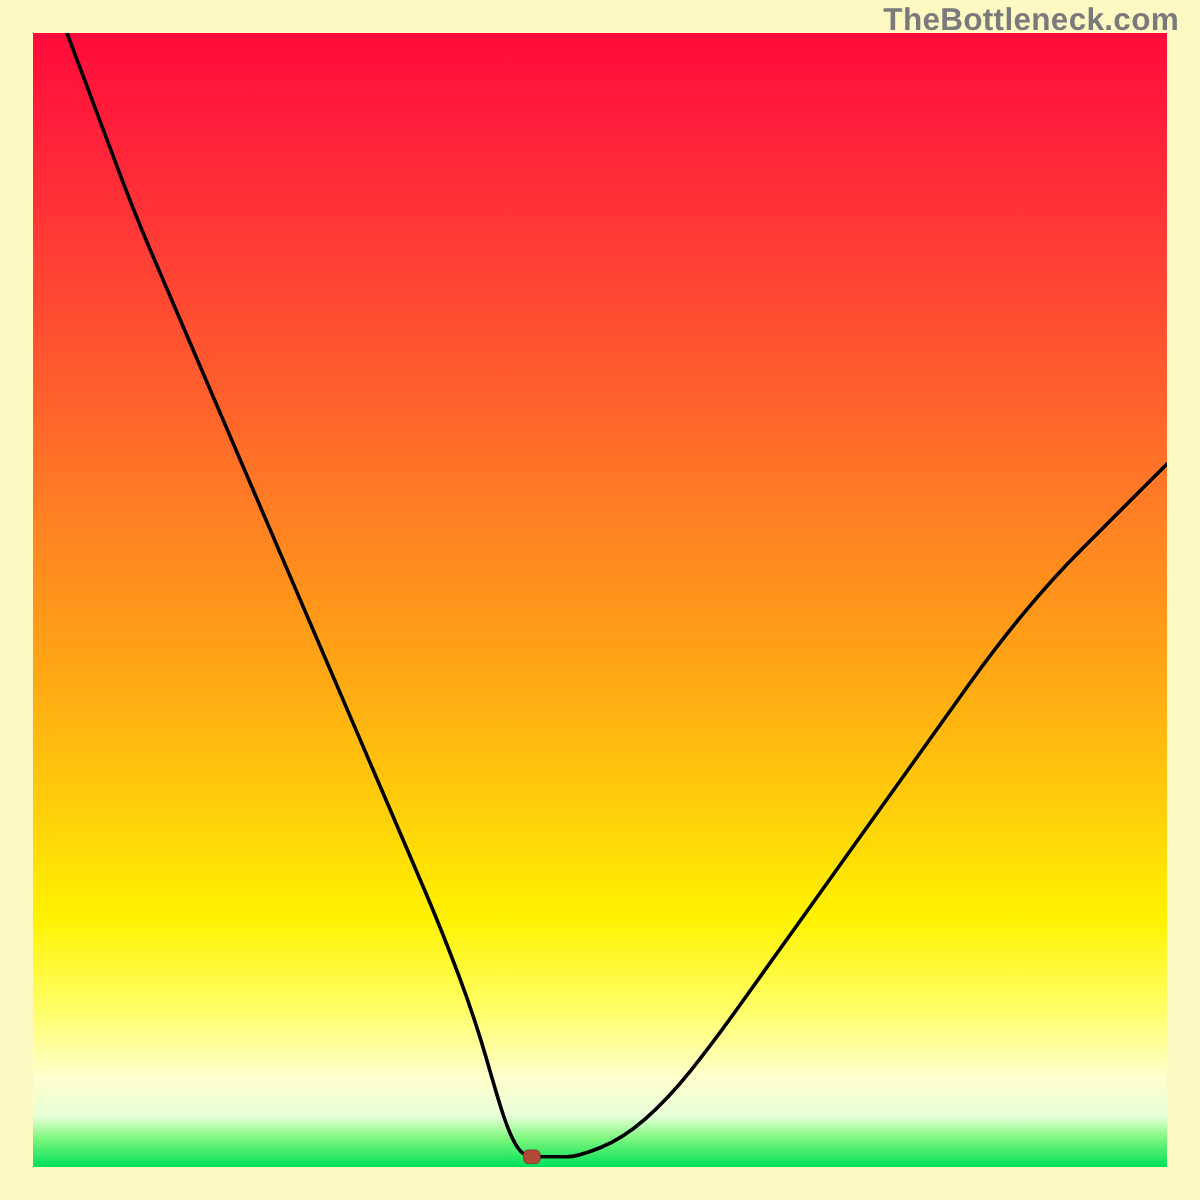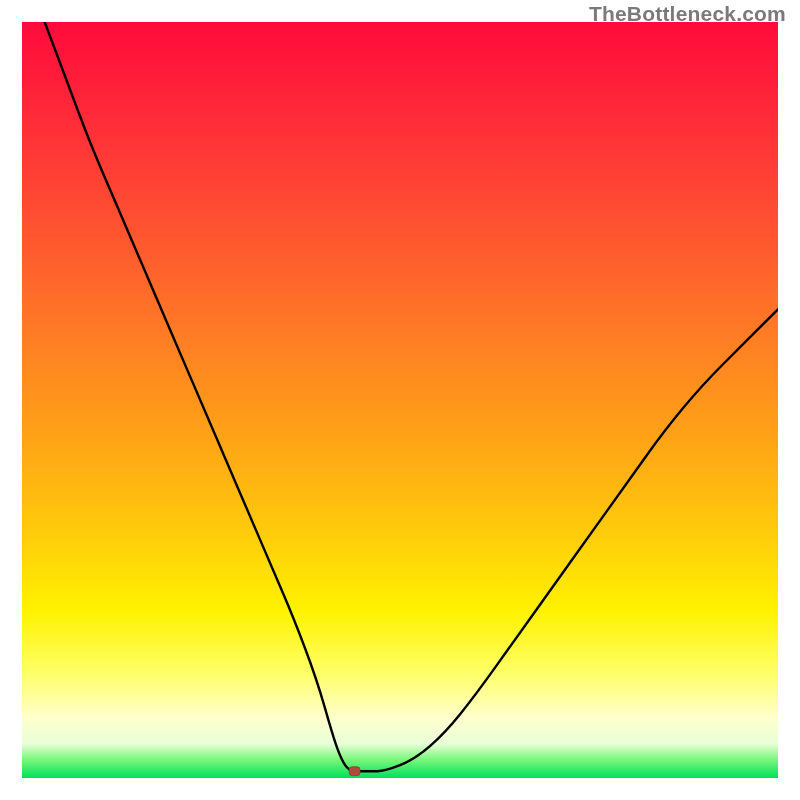--- a/index.html
+++ b/index.html
@@ -8,21 +8,21 @@
     width: 800px;
     height: 800px;
     overflow: hidden;
     background: #000;
     font-family: Arial, Helvetica, sans-serif;
   }
   .frame {
     position: relative;
     width: 800px;
     height: 800px;
-    background: #ffffff;
+    background: #fef9c3;
   }
   .plot-area {
     position: absolute;
     left: 22px;
     top: 22px;
     width: 756px;
     height: 756px;
     
     background: linear-gradient(
       to bottom,

